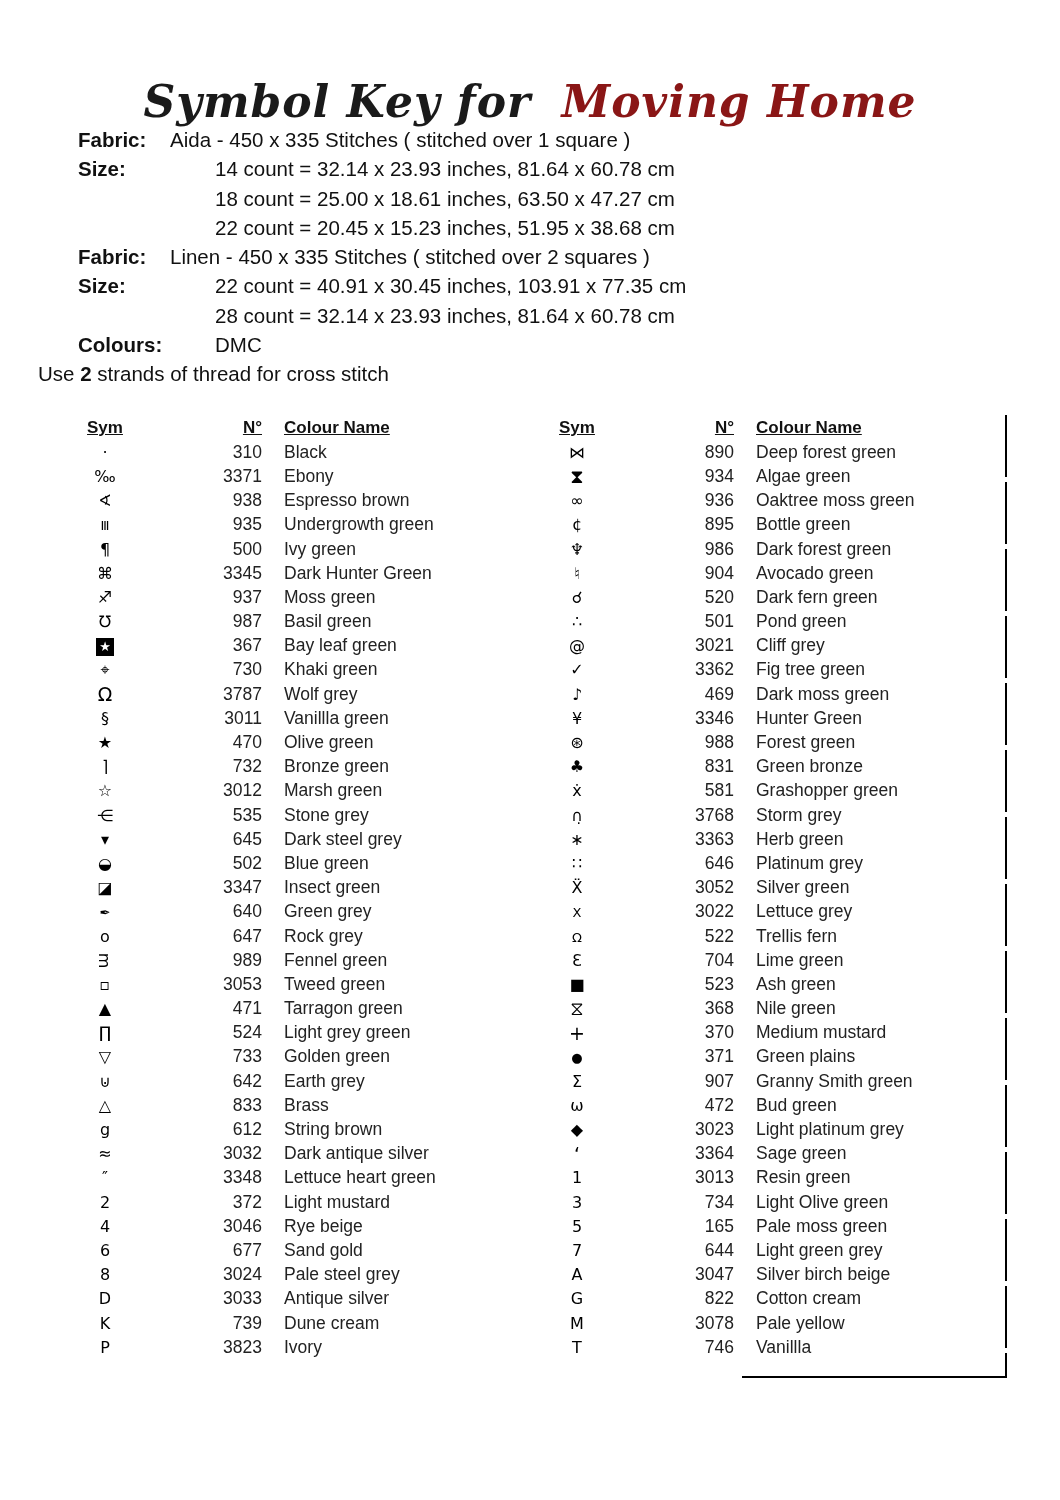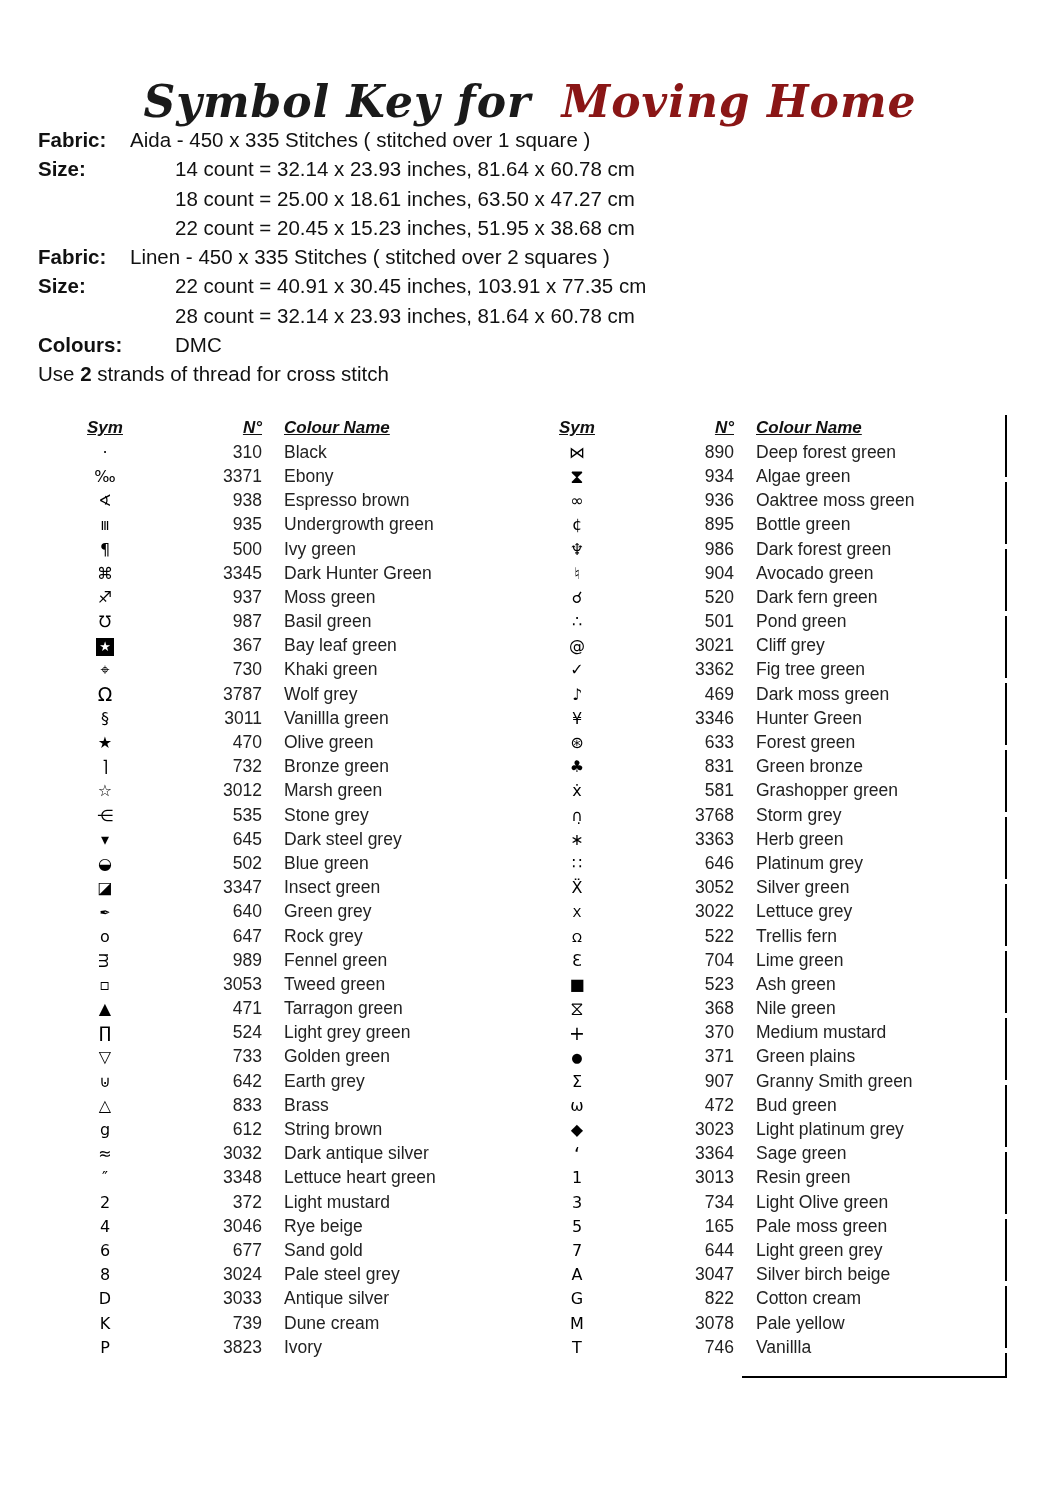--- a/index.html
+++ b/index.html
@@ -19,33 +19,33 @@
     font-style:italic;font-weight:bold;
     font-size:44px;letter-spacing:1px;
     white-space:nowrap;
   }
   .title .t-name{margin-left:14px;}
   
   .info{
     position:absolute;top:125px;left:38px;width:960px;
     font-size:20.5px;line-height:29.3px;
   }
-  .info-line{display:flex;}
+  .info-line{display:flex;margin-left:40px;}
   .info-line .lbl{font-weight:bold;width:92px;flex:0 0 92px;}
   .info-line.size .val, .info-line.colours .val{padding-left:45px;text-align:center;}
   .info-line.fabric .val{padding-left:0;}
   .note{position:absolute;top:362px;left:38px;font-size:20.5px;}
   .note b{font-weight:bold;}
   
   .keytable{position:absolute;top:416px;border-collapse:collapse;}
   .keytable.left{left:80px;}
   .keytable.right{left:552px;}
   .keytable th{
     font-size:17px;font-weight:bold;text-decoration:underline;
-    padding:0;height:24.2px;vertical-align:middle;white-space:nowrap;font-style:italic;
+    padding:0;height:24.2px;vertical-align:middle;white-space:nowrap;
   }
   .keytable td{padding:0;height:24.2px;vertical-align:middle;font-size:17.5px;white-space:nowrap;}
   .col-sym{width:50px;text-align:center;}
   .col-num{width:132px;text-align:right;}
   .col-name{text-align:left;padding-left:22px !important;width:240px;}
   td.col-sym{font-family:"DejaVu Sans", sans-serif;font-size:16px;color:#000;}
   td.col-num, td.col-name{color:#222;}
   .sym-inv{
     display:inline-block;background:#000;color:#fff;
     width:18px;height:18px;line-height:18px;font-size:13px;
@@ -378,21 +378,21 @@
           <td class="col-num">469</td>
           <td class="col-name">Dark moss green</td>
         </tr>
         <tr>
           <td class="col-sym"><span>¥</span></td>
           <td class="col-num">3346</td>
           <td class="col-name">Hunter Green</td>
         </tr>
         <tr>
           <td class="col-sym"><span>⊛</span></td>
-          <td class="col-num">633</td>
+          <td class="col-num">988</td>
           <td class="col-name">Forest green</td>
         </tr>
         <tr>
           <td class="col-sym"><span>♣</span></td>
           <td class="col-num">831</td>
           <td class="col-name">Green bronze</td>
         </tr>
         <tr>
           <td class="col-sym"><span>ẋ</span></td>
           <td class="col-num">581</td>

